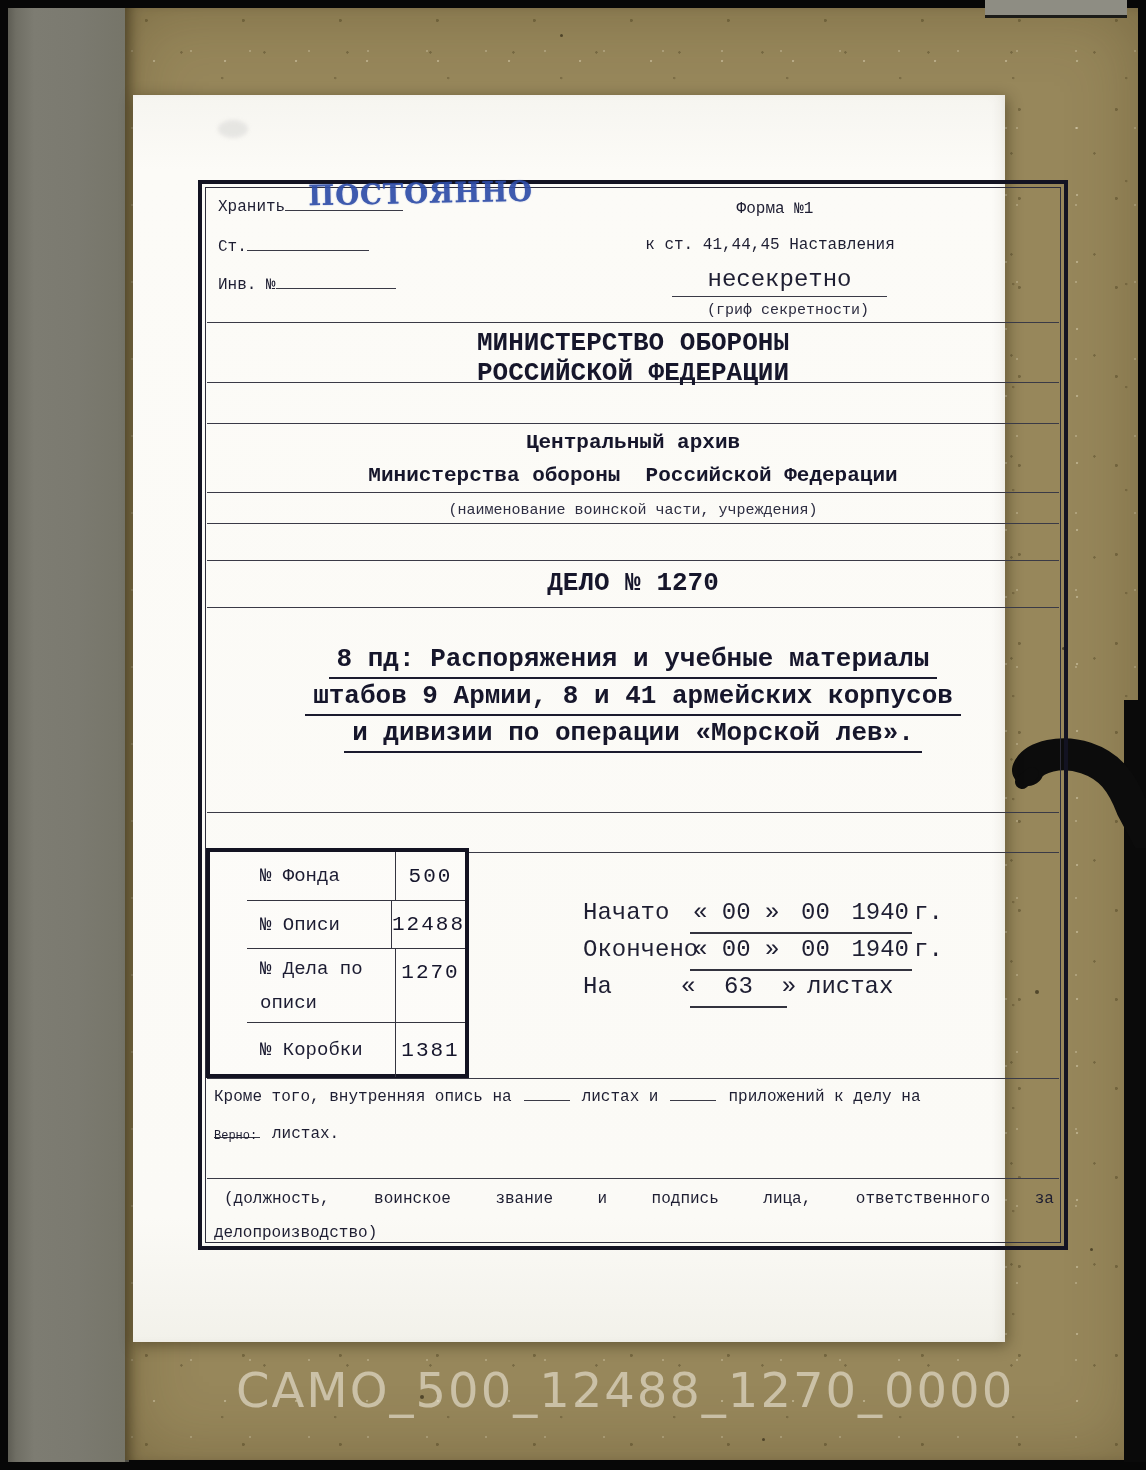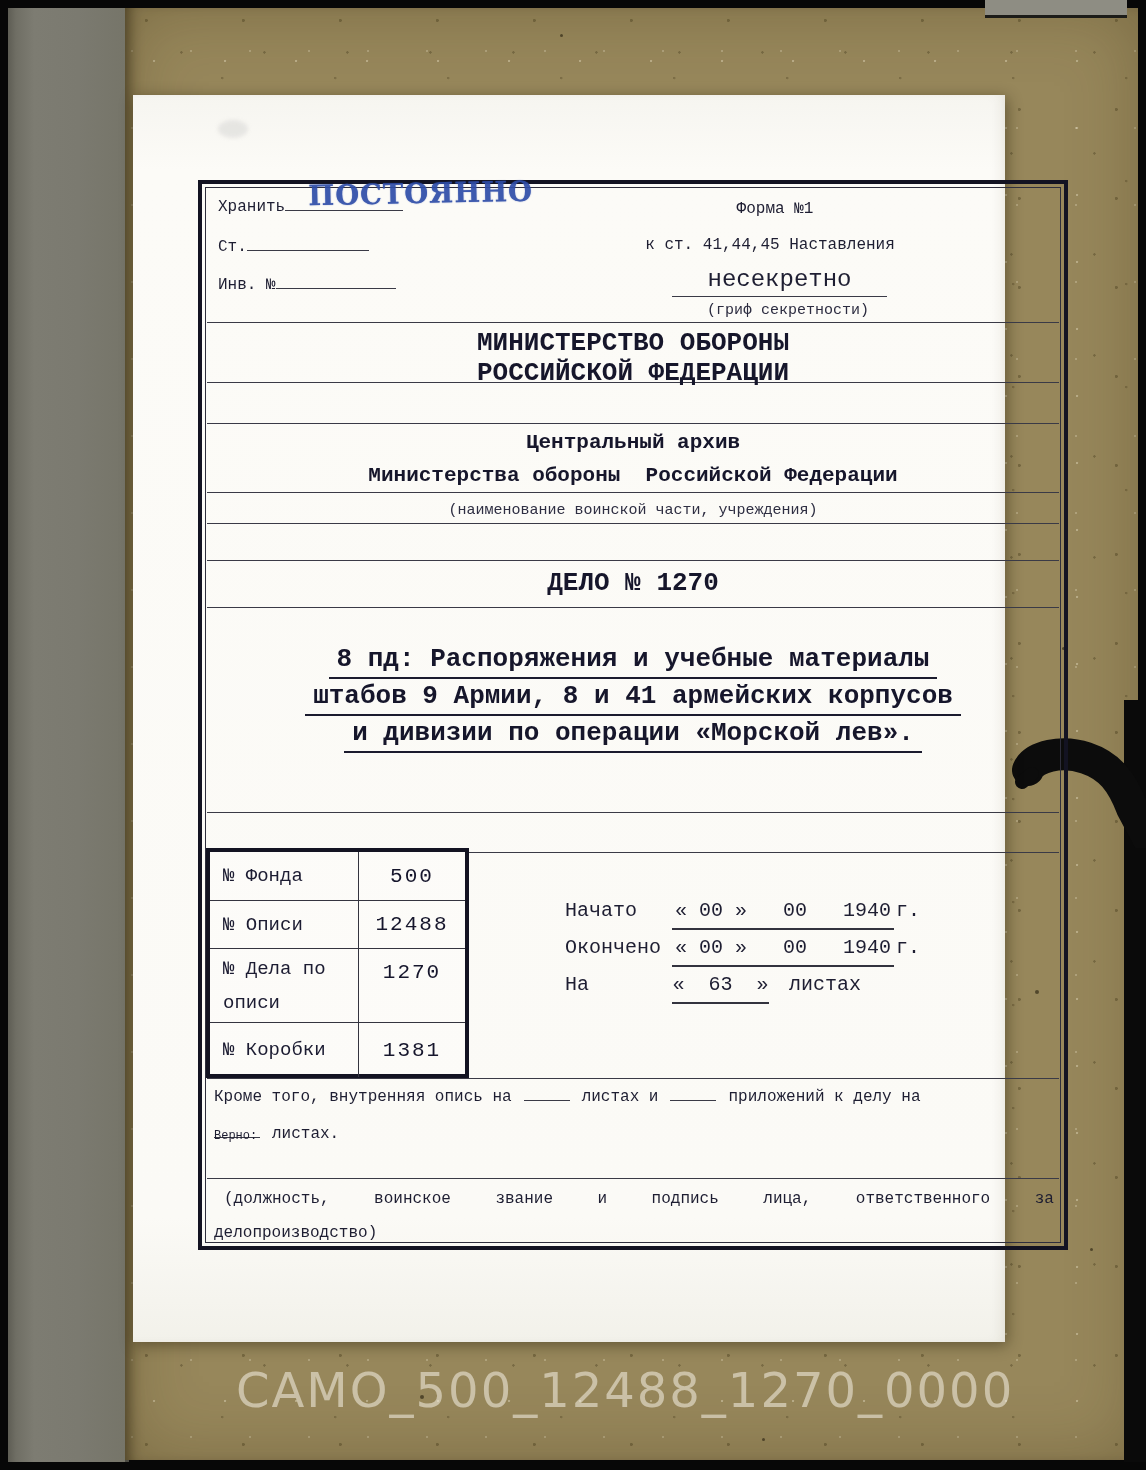--- a/index.html
+++ b/index.html
@@ -51,31 +51,31 @@
   .r-grif{position:absolute;left:466px;width:240px;top:118px;text-align:center;font-size:15px;color:#2c2c40;}
 
   .center-line{position:absolute;left:0;right:0;text-align:center;white-space:pre;}
   .h-big{font-size:26px;font-weight:bold;color:#16162b;line-height:30px;}
   .h-mid{font-size:21px;font-weight:bold;color:#16162b;line-height:24px;}
   .h-cap{font-size:15px;color:#2e2e42;line-height:20px;}
   .title-u{display:inline-block;border-bottom:2px solid #1b1b2e;padding:0 8px 3px;}
 
   
   .reg{position:absolute;left:4px;top:664px;width:263px;height:230px;border:4px solid #131322;
-       box-sizing:border-box;display:flex;flex-direction:column;background:rgba(255,255,255,.25);}
+       box-sizing:border-box;display:flex;flex-direction:column;background:rgba(255,255,255,.25);padding-left:37px;}
   .reg-row{display:flex;flex:0 0 auto;}
   .reg-row + .reg-row{border-top:1.5px solid #34343f;}
   .reg-label{width:149px;border-right:1.5px solid #34343f;display:flex;align-items:center;
              padding-left:13px;box-sizing:border-box;font-size:19px;line-height:34px;color:#1c1c32;}
   .reg-val{flex:1;display:flex;align-items:center;justify-content:center;font-size:21px;
            letter-spacing:2px;color:#16162c;}
   .reg-row.tall .reg-val{align-items:flex-start;padding-top:12px;}
 
   
-  .date-row{position:absolute;left:363px;display:flex;align-items:baseline;font-size:20px;white-space:pre;}
+  .date-row{position:absolute;left:381px;display:flex;align-items:baseline;font-size:24px;white-space:pre;}
   .date-label{width:107px;flex:0 0 auto;}
   .date-group{width:222px;flex:0 0 auto;display:flex;justify-content:space-between;
               border-bottom:2px solid #33333e;padding:0 3px 6px;box-sizing:border-box;}
   .date-group.narrow{width:97px;justify-content:center;}
   .date-suffix{margin-left:2px;}
   .date-suffix.word{margin-left:20px;}
 
   .foot{position:absolute;left:12px;right:12px;font-size:16px;line-height:22px;white-space:nowrap;}
   .foot .blank{width:46px;margin:0 12px;}
   .sign-row{position:absolute;left:10px;right:10px;display:flex;justify-content:space-between;font-size:16px;margin-left:12px;}

